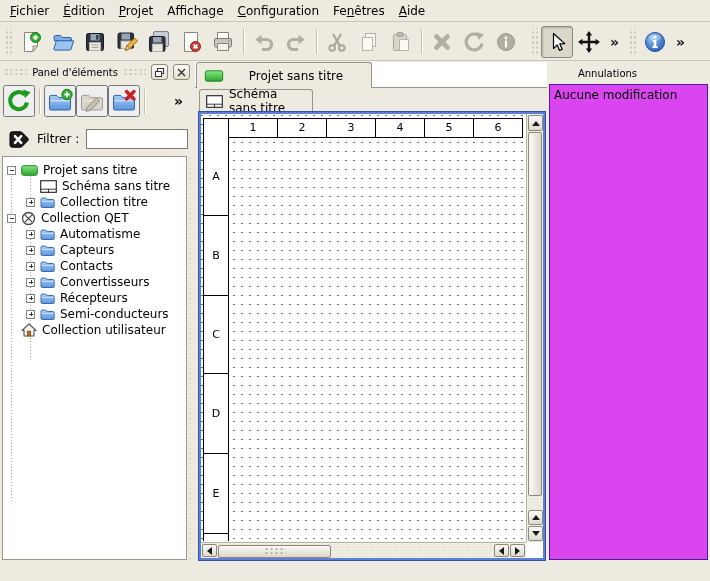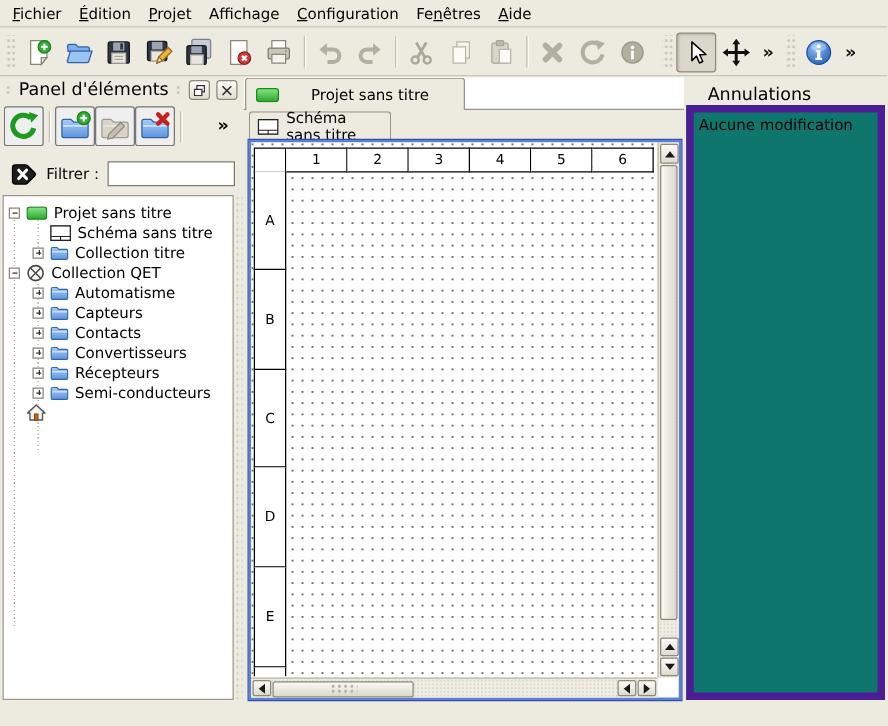--- a/index.html
+++ b/index.html
@@ -17,21 +17,21 @@
   .tb-handle { width:8px; height:28px; margin:0 3px; background-image:radial-gradient(circle,#CBC7BA 1px,rgba(0,0,0,0) 1.3px); background-size:4px 5px; background-position:1px 2px; }
   .tb-btn { width:32px; height:32px; display:flex; align-items:center; justify-content:center; background:transparent; border:1px solid transparent; flex:0 0 auto; }
   .tb-btn.checked { background:#DBD7CA; border:1px solid #8D897B; border-radius:3px; box-shadow:inset 1px 1px 2px rgba(0,0,0,.18); }
   .tb-sep { width:9px; height:27px; position:relative; flex:0 0 auto; }
   .tb-sep::before { content:""; position:absolute; left:4px; top:1px; bottom:1px; width:1px; background:#C2BEB2; box-shadow:1px 0 0 #FFFFFF; }
   .chevron { font-size:14px; font-weight:bold; padding:0 5px; color:#111; }
   .icon { display:flex; align-items:center; justify-content:center; }
   .icon svg { display:block; }
 
   
-  .dock-title { position:absolute; height:18px; display:flex; align-items:center; gap:5px; padding:0 2px; font-size:14px; }
+  .dock-title { position:absolute; height:18px; display:flex; align-items:center; gap:5px; padding:0 2px; font-size:10px; }
   .dock-title .dots { flex:1; height:9px; background-image:radial-gradient(circle,#CBC7BA 1px,rgba(0,0,0,0) 1.3px); background-size:5px 4px; }
   .dock-title .ttl { white-space:nowrap; }
   .dock-btn { width:17px; height:16px; border:1px solid #8D897B; border-radius:3px; background:linear-gradient(#FCFBF8,#E2DED1); display:flex; align-items:center; justify-content:center; flex:0 0 auto; }
 
   
   .ldock-toolbar { position:absolute; left:0; top:84px; width:193px; height:34px; display:flex; align-items:center; padding-left:3px; }
   .ld-btn { width:32px; height:32px; display:flex; align-items:center; justify-content:center; flex:0 0 auto; }
   .ld-chev { margin-left:auto; padding-right:10px; font-size:14px; font-weight:bold; }
 
   
@@ -76,21 +76,21 @@
   .v-thumb { position:absolute; left:1px; width:14px; background:linear-gradient(90deg,#FBF9F4,#DCD8CB); border:1px solid #8D8A7C; border-radius:2px; display:flex; align-items:center; justify-content:center; }
   .h-thumb { position:absolute; top:2px; height:13px; background:linear-gradient(#FBF9F4,#DCD8CB); border:1px solid #8D8A7C; border-radius:2px; display:flex; align-items:center; justify-content:center; }
   .grip-h { width:22px; height:9px; background-image:radial-gradient(circle,#B2AEA0 1px,rgba(0,0,0,0) 1.2px); background-size:5px 4px; }
   .tri { width:0; height:0; display:block; }
   .tri.up    { border:4px solid rgba(0,0,0,0); border-bottom:5px solid #1A1A1A; margin-top:-4px; }
   .tri.down  { border:4px solid rgba(0,0,0,0); border-top:5px solid #1A1A1A; margin-bottom:-4px; }
   .tri.left  { border:4px solid rgba(0,0,0,0); border-right:5px solid #1A1A1A; margin-left:-4px; }
   .tri.right { border:4px solid rgba(0,0,0,0); border-left:5px solid #1A1A1A; margin-right:-4px; }
 
   
-  .undo-list { position:absolute; left:549px; top:84px; width:159px; height:476px; background:#0f766e; border:6px solid #4c1d95; padding:2px 4px; }
+  .undo-list { position:absolute; left:549px; top:84px; width:159px; height:476px; background:#d946ef; border:1px solid #4c1d95; padding:2px 4px; }
   .undo-item { height:16px; line-height:16px; white-space:nowrap; }
 </style>
 </head>
 <body>
 
 <svg width="0" height="0" style="position:absolute" aria-hidden="true">
   <defs>
     <linearGradient id="fgrad" x1="0" y1="0" x2="0" y2="1">
       <stop offset="0" stop-color="#A9CCF4"></stop>
         <stop offset="1" stop-color="#5D95DE"></stop>
@@ -481,20 +481,21 @@
         <span class="tlabel">Semi-conducteurs</span>
       </div>
     <div class="trow d0">
         <span class="exp-spacer"></span>
         <span class="icon">
           <svg width="16" height="14" viewBox="0 0 16 14">
             <path d="M8 1 L15 7.5 H13 V13 H3 V7.5 H1 Z" fill="#F4F2EC" stroke="#555" stroke-width="1.1" stroke-linejoin="round"></path>
             <rect x="6.6" y="8.2" width="2.8" height="4.8" fill="#C96A10" stroke="#7A4208" stroke-width="0.8"></rect>
           </svg>
         </span>
+        <span class="tlabel">Collection utilisateur</span>
       </div>
   </div>
   <div class="splitter"></div>
 
   <div class="proj-tabbar">
     <div class="proj-tab">
       <span class="icon">
           <svg width="20" height="12" viewBox="0 0 19 12">
             <rect x="0.8" y="0.8" width="17.4" height="10.4" rx="2" fill="url(#pgrad)" stroke="#1E8A1E"></rect>
           </svg>

